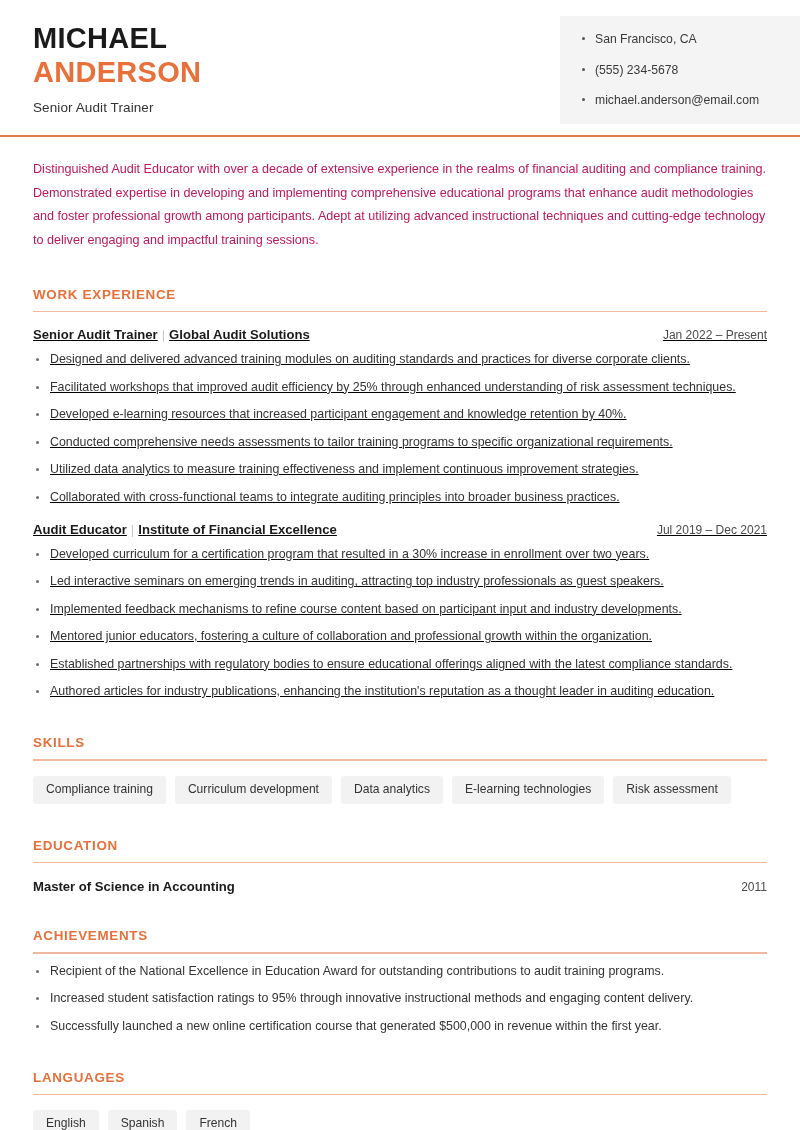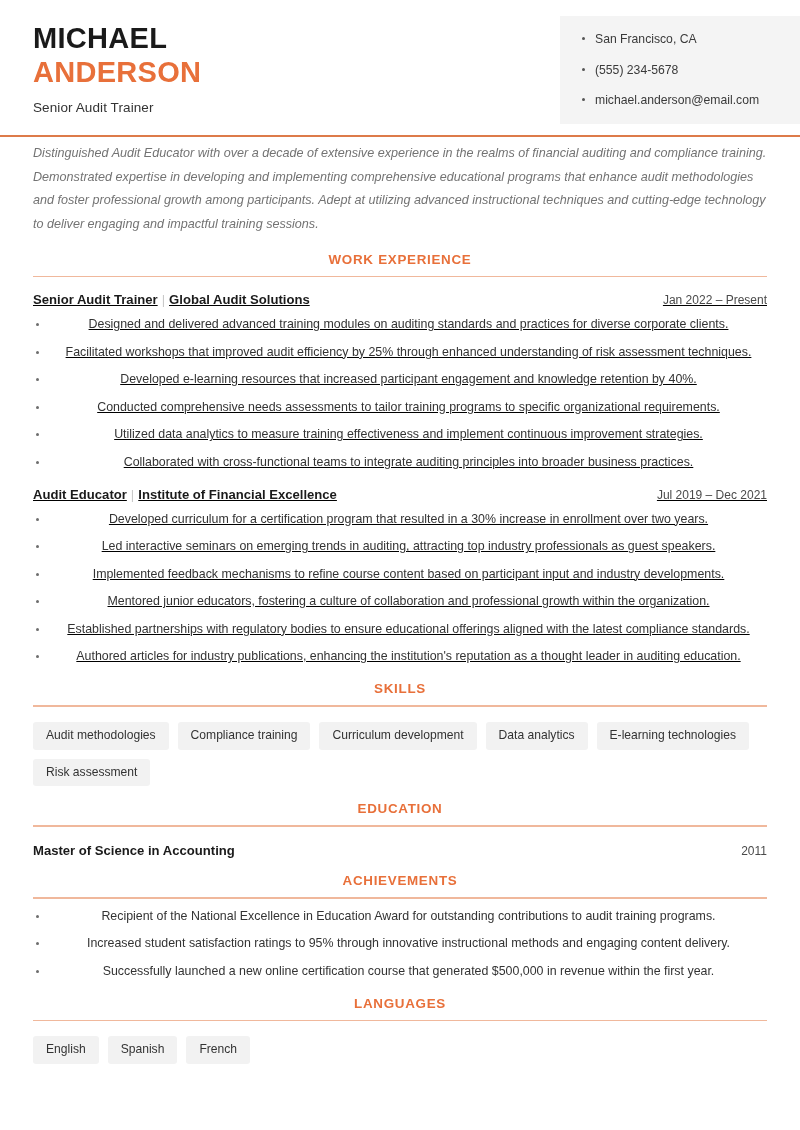--- a/index.html
+++ b/index.html
@@ -83,26 +83,25 @@
     margin-top: 11px;
   }
 
   
   .content {
     padding: 0 33px;
   }
   .summary {
     font-size: 12.6px;
     line-height: 1.88;
-    color: #737373;
-    margin-top: 5px;
-    font-style: italic;
-  }
-
-  .section { margin-top: 15px; text-align: center; }
+    color: #be185d;
+    margin-top: 21px;
+  }
+
+  .section { margin-top: 34px; }
   .section-title {
     font-size: 13.4px;
     font-weight: bold;
     color: #e8703a;
     letter-spacing: 0.7px;
     text-transform: uppercase;
   }
   .section-rule {
     height: 1.6px;
     background: #f0b89c;
@@ -258,21 +257,20 @@
           <li>Established partnerships with regulatory bodies to ensure educational offerings aligned with the latest compliance standards.</li>
           <li>Authored articles for industry publications, enhancing the institution's reputation as a thought leader in auditing education.</li>
         </ul>
       </div>
     </div>
 
     <div class="section">
       <div class="section-title">SKILLS</div>
       <div class="section-rule"></div>
       <div class="chips">
-        <span class="chip">Audit methodologies</span>
         <span class="chip">Compliance training</span>
         <span class="chip">Curriculum development</span>
         <span class="chip">Data analytics</span>
         <span class="chip">E-learning technologies</span>
         <span class="chip">Risk assessment</span>
       </div>
     </div>
 
     <div class="section">
       <div class="section-title">EDUCATION</div>

